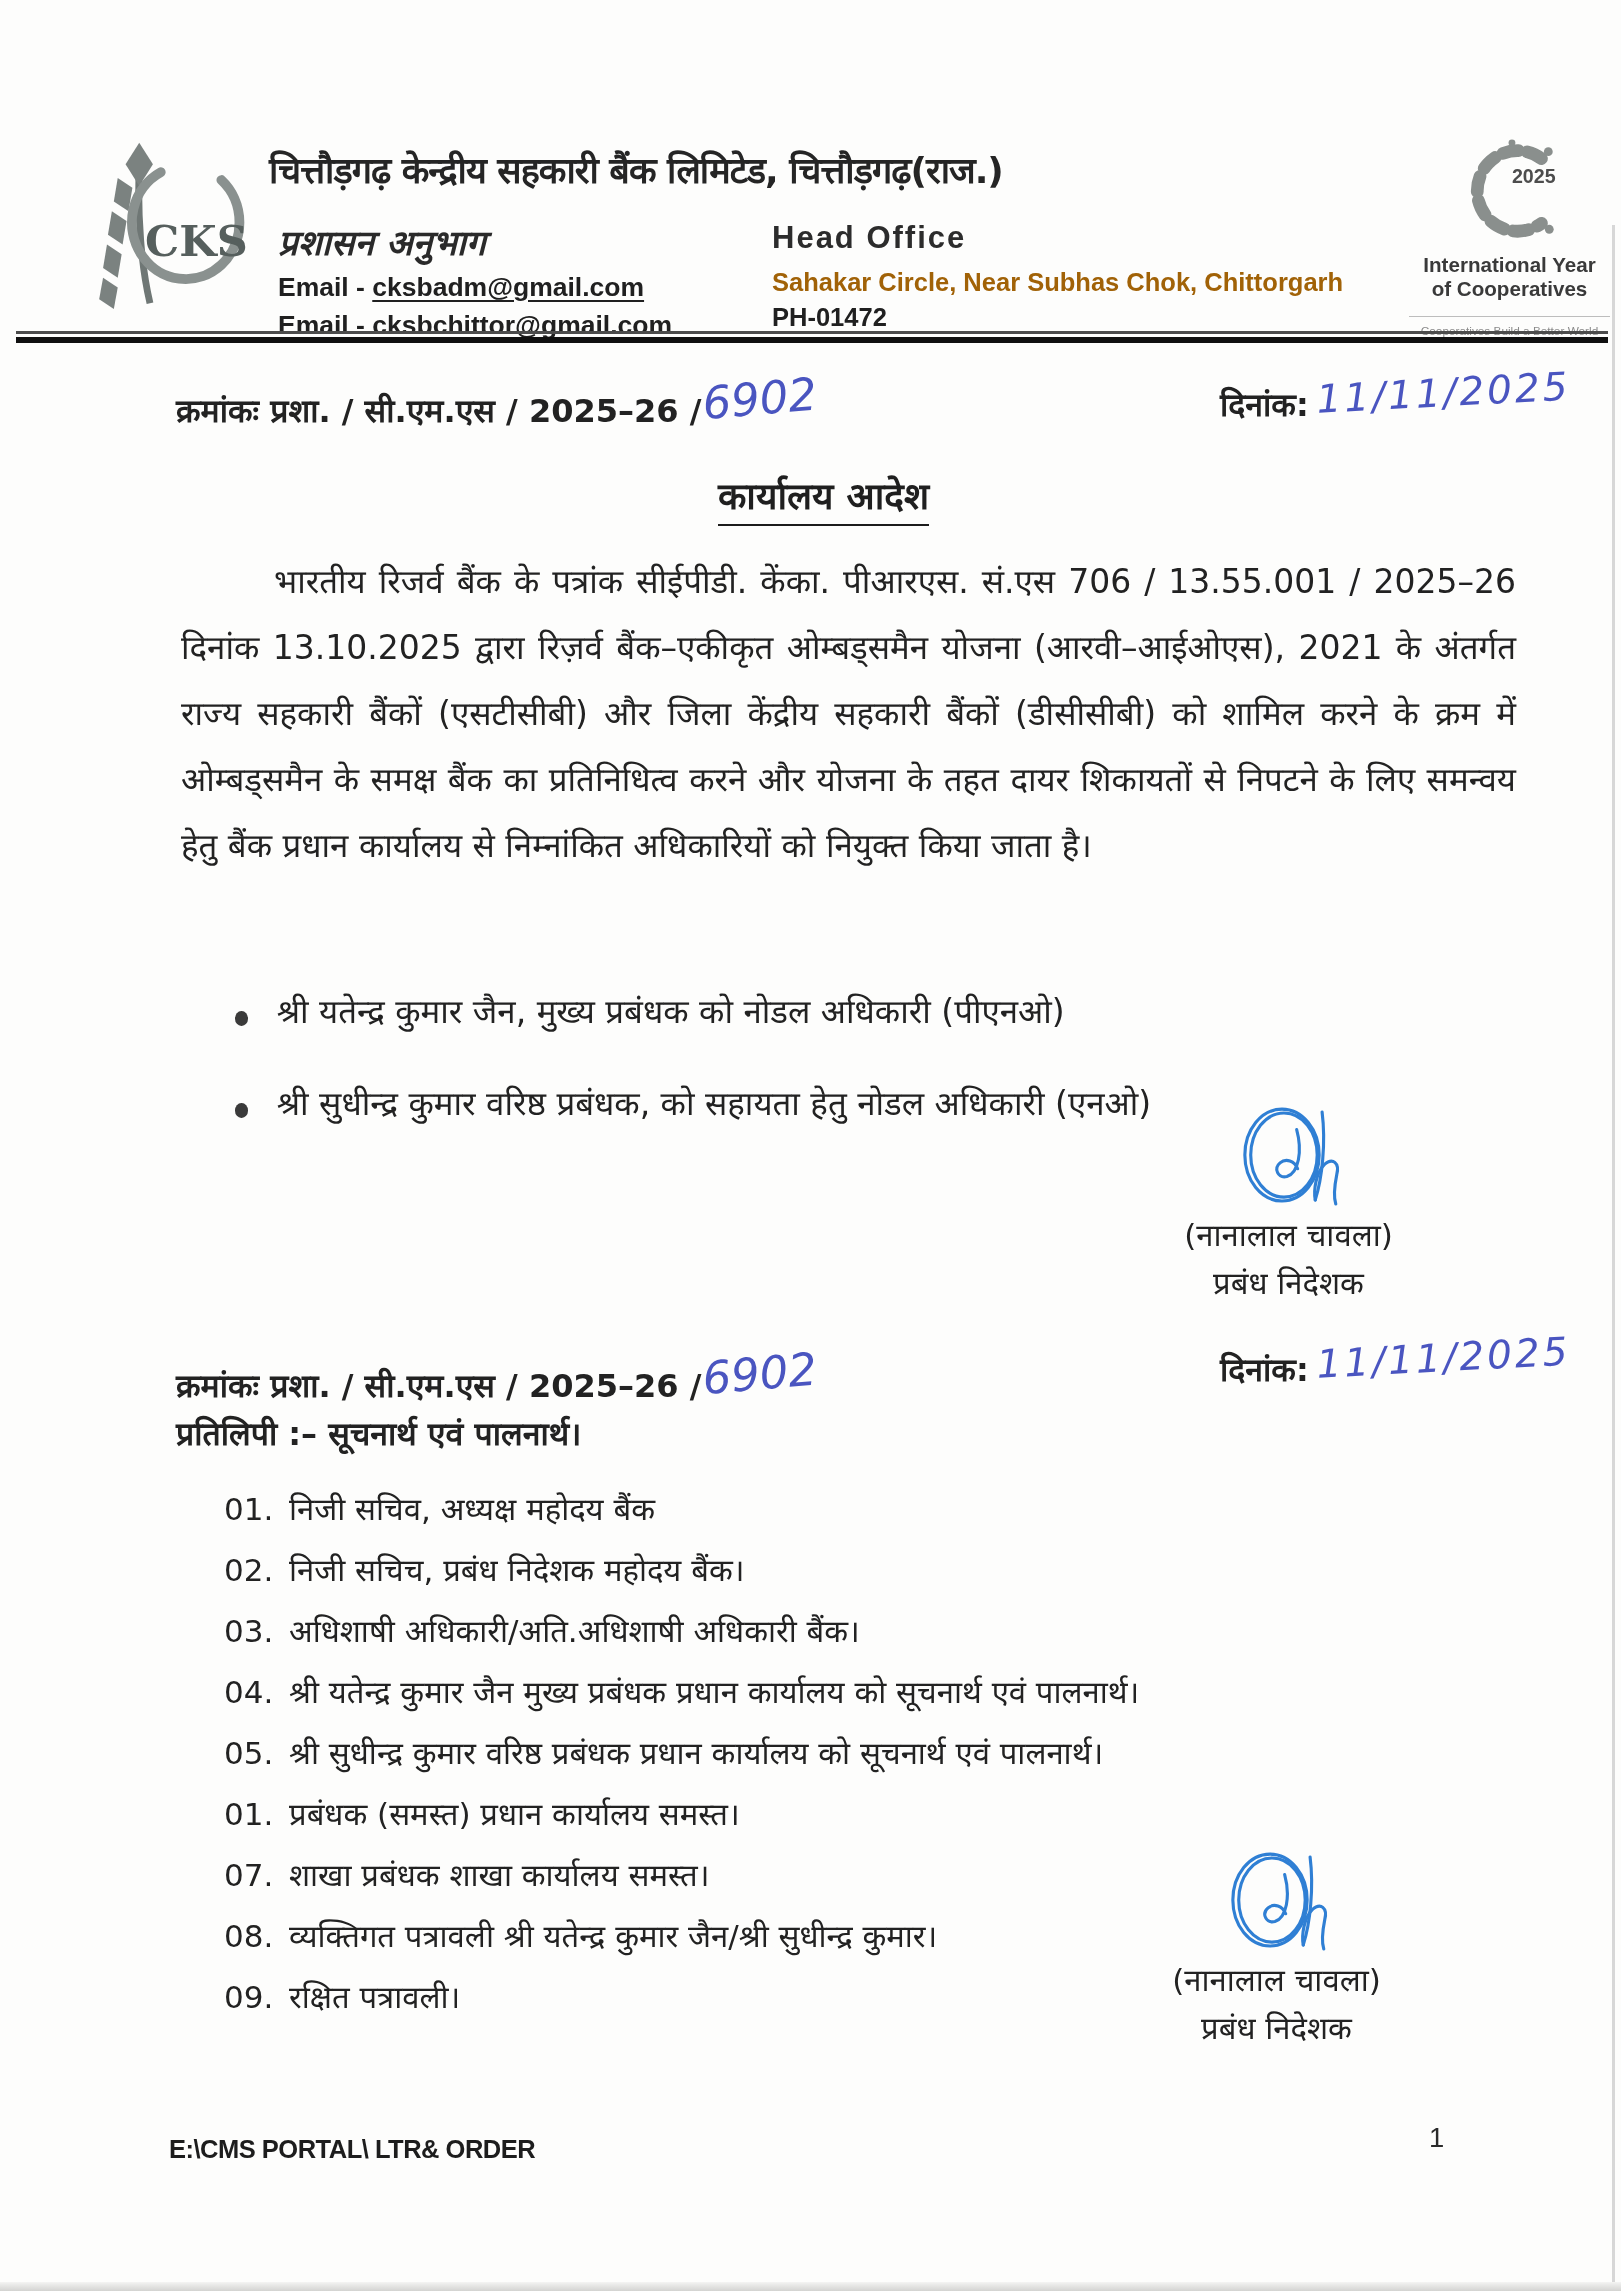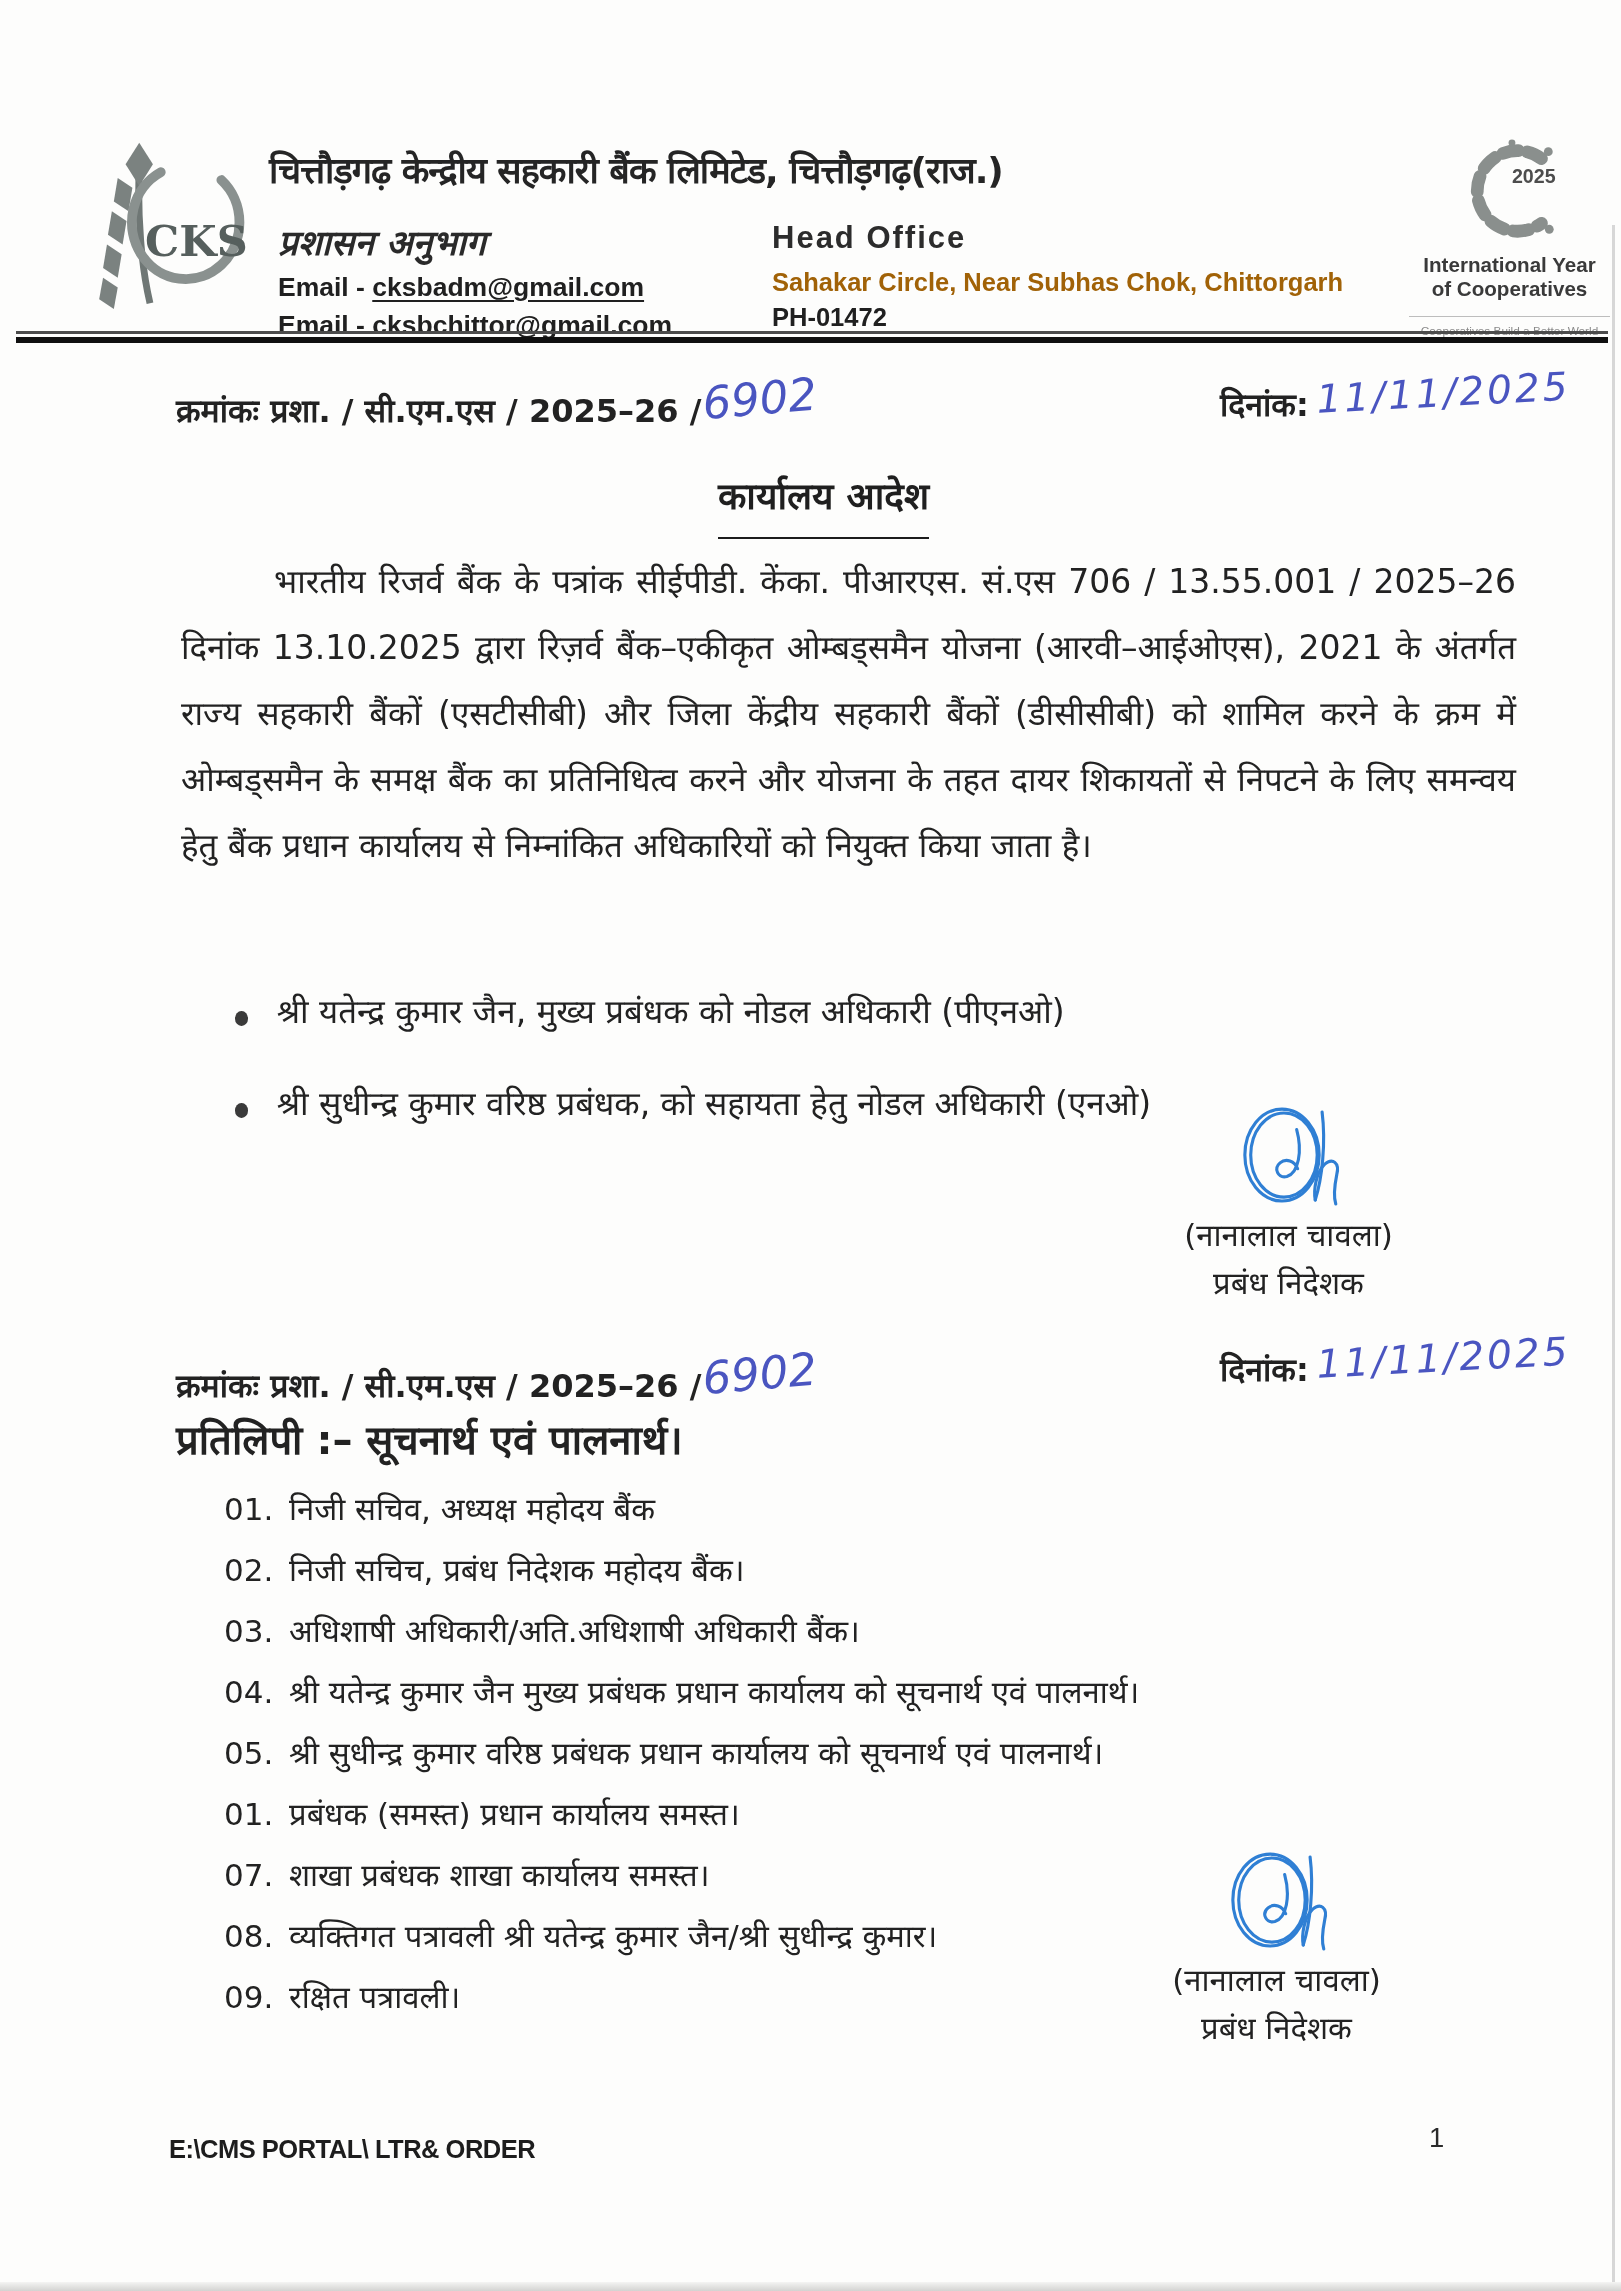--- a/index.html
+++ b/index.html
@@ -29,38 +29,38 @@
   .ref-label { font-size:32px; font-weight:bold; color:#222; }
   .hw { display:inline-block; color:#4a55c0; font-style:italic; transform:rotate(-5deg) translateY(-7.8px); }
   .hw-num { font-size:45px; margin-left:2px; }
   .hw-date { font-size:39px; letter-spacing:2.9px; margin-left:7.8px; transform:rotate(-3deg) translateY(-9.8px); }
   .ref1-left  { position:absolute; left:176px;  top:380px; white-space:nowrap; }
   .ref1-right { position:absolute; left:1220px; top:380px; white-space:nowrap; }
   .ref2-left  { position:absolute; left:176px;  top:1355px; white-space:nowrap; }
   .ref2-right { position:absolute; left:1220px; top:1345px; white-space:nowrap; }
   
   .title { position:absolute; left:196px; top:469px; width:1255px; text-align:center; }
-  .title span { font-size:37px; font-weight:bold; border-bottom:2.9px solid #1c1c1c; padding-bottom:19px; }
+  .title span { font-size:37px; font-weight:bold; border-bottom:2.9px solid #1c1c1c; padding-bottom:6px; }
   .para {
     position:absolute; left:181px; top:549px; width:1335px;
     font-size:33px; line-height:66px; text-align:justify; text-indent:93px; color:#222;
   }
   .bullets { position:absolute; left:235px; top:988px; }
   .bullet-row { display:flex; align-items:center; margin-bottom:47px; }
   .bullet-dot { width:12.7px; height:14.7px; border-radius:50%; background:#3a3a3a; margin:15.7px 29px 0 0; flex:none; }
   .bullet-text { font-size:33px; color:#222; white-space:nowrap; }
   
   .sig-block { position:absolute; width:333px; text-align:center; }
   .sig-block.first  { left:1122px; top:1096px; }
   .sig-block.second { left:1110px; top:1841px; }
   .sig-svg { display:block; margin:0 auto -5.9px 116px; }
   .sig-name { font-size:31px; color:#222; white-space:nowrap; }
   .sig-desg { font-size:31px; color:#222; margin-top:5.9px; }
   
-  .copy-heading { position:absolute; left:176px; top:1411px; font-size:40px; font-weight:bold; color:#222; }
+  .copy-heading { position:absolute; left:176px; top:1411px; font-size:32px; font-weight:bold; color:#222; }
   .copy-list { position:absolute; left:224px; top:1472px; }
   .copy-item { font-size:31px; line-height:48px; color:#222; white-space:nowrap;margin-top:13px; }
   .copy-num { display:inline-block; width:65px; }
   
   .footer-path { position:absolute; left:169px; top:2135px; font-size:25.5px; font-weight:600;
                  font-family:"Liberation Sans", sans-serif; color:#1d1d1d; letter-spacing:-0.5px; }
   .page-num { position:absolute; left:1429px; top:2122px; font-size:27.4px; color:#2a2a2a; font-family:"Liberation Sans", sans-serif; }
   
   .edge-right  { position:absolute; right:5.9px; top:225px; width:2.9px; height:2066px; background:#d7d7d7; }
   .edge-bottom { position:absolute; left:0; bottom:0; width:100%; height:9.8px;

